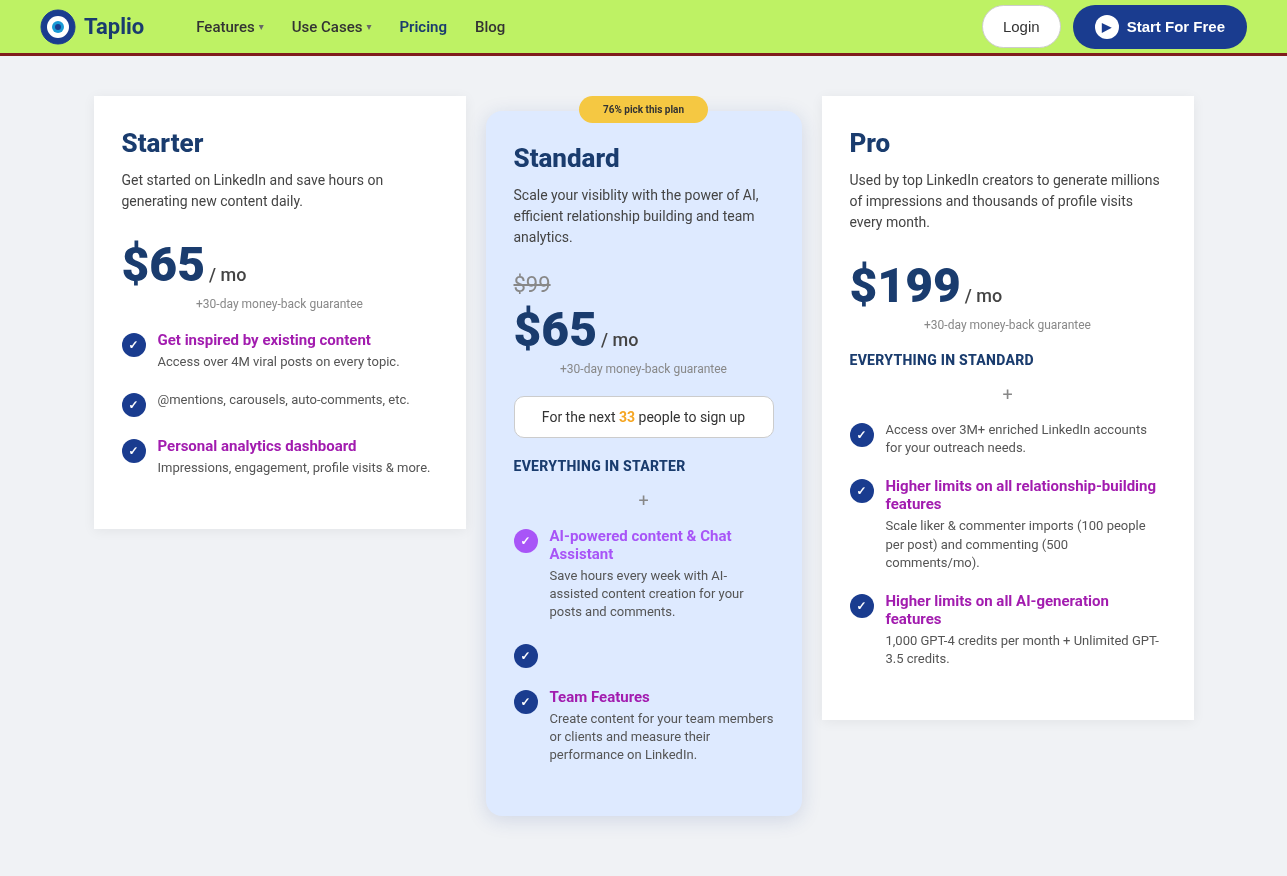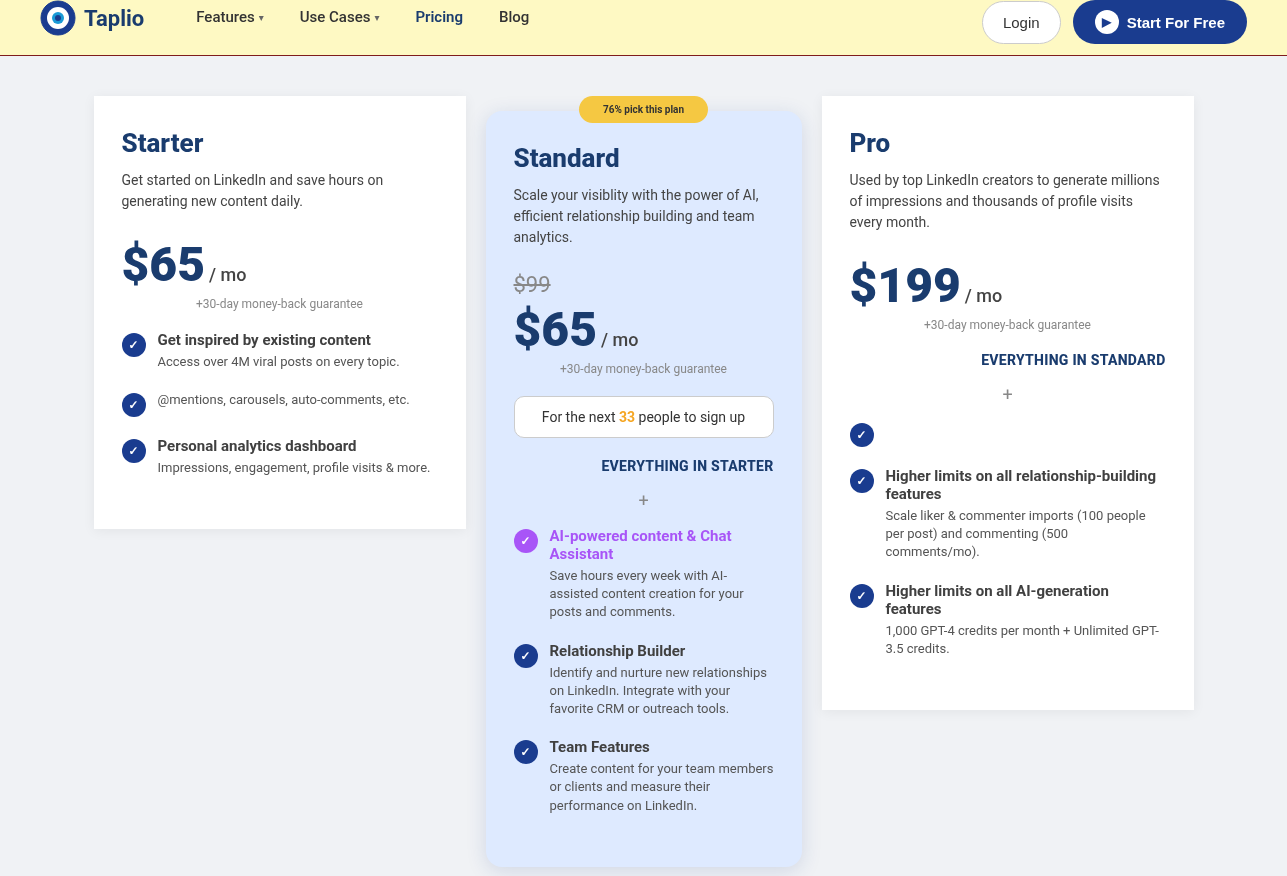--- a/index.html
+++ b/index.html
@@ -4,26 +4,26 @@
   <style>
     * { box-sizing: border-box; margin: 0; padding: 0; }
     body {
       font-family: -apple-system, BlinkMacSystemFont, 'Segoe UI', Roboto, sans-serif;
       background: #f0f2f5;
       min-height: 876px;
     }
 
     
     nav {
-      background: #fef9c3;
-      display: flex;
-      align-items: flex-start;
+      background: #bef264;
+      display: flex;
+      align-items: center;
       padding: 0 40px;
       height: 56px;
-      border-bottom: 1px solid #7f1d1d;
+      border-bottom: 3px solid #7f1d1d;
       position: relative;
       z-index: 10;
     }
     .nav-logo {
       display: flex;
       align-items: center;
       gap: 8px;
       margin-right: 40px;
     }
     .logo-icon {
@@ -31,21 +31,21 @@
       height: 36px;
     }
     .logo-text {
       font-size: 22px;
       font-weight: 700;
       color: #1a3c6e;
     }
     .nav-links {
       display: flex;
       align-items: center;
-      gap: 12px;
+      gap: 4px;
       flex: 1;
     }
     .nav-item {
       display: flex;
       align-items: center;
       gap: 4px;
       padding: 8px 12px;
       font-size: 15px;
       color: #333;
       cursor: pointer;
@@ -205,21 +205,21 @@
     }
     .limited-offer-box span.highlight {
       color: #f5a623;
       font-weight: 700;
     }
 
     .features-heading {
       font-size: 14px;
       font-weight: 800;
       color: #1a3c6e;
-      text-align: right;
+      text-align: left;
       margin-bottom: 16px;
       letter-spacing: 0.02em;
     }
 
     .feature-item {
       display: flex;
       gap: 12px;
       margin-bottom: 20px;
     }
 
@@ -240,21 +240,21 @@
 
     .feature-check-inner {
       color: white;
       font-size: 12px;
       font-weight: 700;
     }
 
     .feature-title {
       font-size: 15px;
       font-weight: 700;
-      color: #404040;
+      color: #a21caf;
       margin-bottom: 4px;
     }
     .feature-title.purple { color: #a855f7; }
 
     .feature-desc {
       font-size: 13px;
       color: #555;
       line-height: 1.4;
     }
 
@@ -377,24 +377,20 @@
           <div>
             <div class="feature-title purple">AI-powered content &amp; Chat Assistant</div>
             <div class="feature-desc">Save hours every week with AI-assisted content creation for your posts and comments.</div>
           </div>
         </div>
 
         <div class="feature-item">
           <div class="feature-check">
             <span class="feature-check-inner">✓</span>
           </div>
-          <div>
-            <div class="feature-title">Relationship Builder</div>
-            <div class="feature-desc">Identify and nurture new relationships on LinkedIn. Integrate with your favorite CRM or outreach tools.</div>
-          </div>
         </div>
 
         <div class="feature-item">
           <div class="feature-check">
             <span class="feature-check-inner">✓</span>
           </div>
           <div>
             <div class="feature-title">Team Features</div>
             <div class="feature-desc">Create content for your team members or clients and measure their performance on LinkedIn.</div>
           </div>
@@ -413,20 +409,21 @@
       <div class="money-back">+30-day money-back guarantee</div>
 
       <div class="features-heading">EVERYTHING IN STANDARD</div>
       <div class="divider-section">+</div>
 
       <div class="feature-item">
         <div class="feature-check">
           <span class="feature-check-inner">✓</span>
         </div>
         <div>
+          <div class="feature-desc">Access over 3M+ enriched LinkedIn accounts for your outreach needs.</div>
         </div>
       </div>
 
       <div class="feature-item">
         <div class="feature-check">
           <span class="feature-check-inner">✓</span>
         </div>
         <div>
           <div class="feature-title">Higher limits on all relationship-building features</div>
           <div class="feature-desc">Scale liker &amp; commenter imports (100 people per post) and commenting (500 comments/mo).</div>

